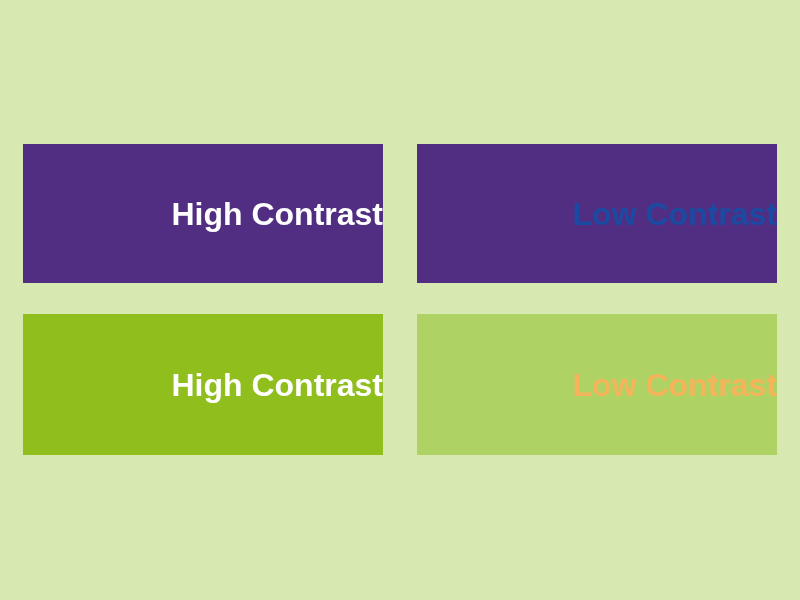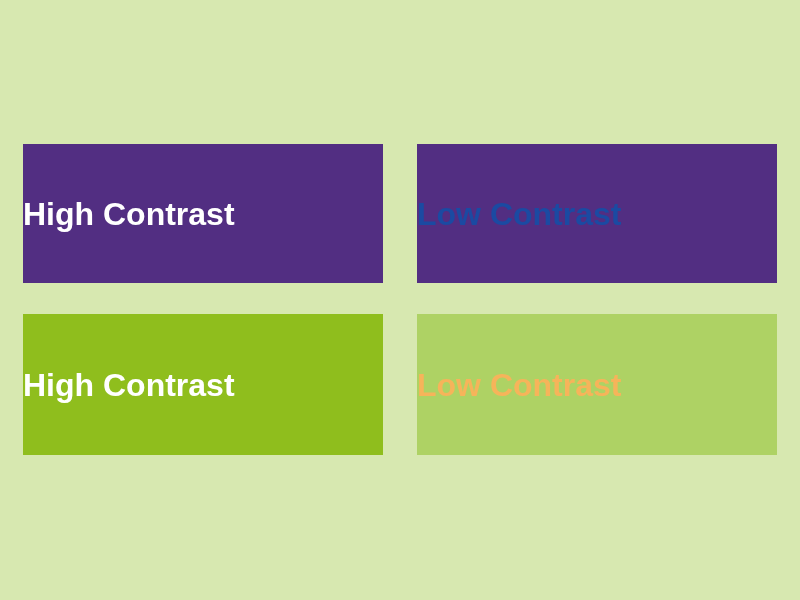--- a/index.html
+++ b/index.html
@@ -15,21 +15,21 @@
     .stage {
       position: relative;
       width: 800px;
       height: 600px;
     }
     .tile {
       position: absolute;
       width: 360px;
       display: flex;
       align-items: center;
-      justify-content: flex-start;
+      justify-content: flex-end;
     }
     .tile-label {
       font-weight: bold;
       font-size: 32px;
       line-height: 1;
       white-space: nowrap;
     }
     .tile-top-left  { left: 23px;  top: 144px; height: 139px; }
     .tile-top-right { left: 417px; top: 144px; height: 139px; }
     .tile-bottom-left  { left: 23px;  top: 314px; height: 141px; }

